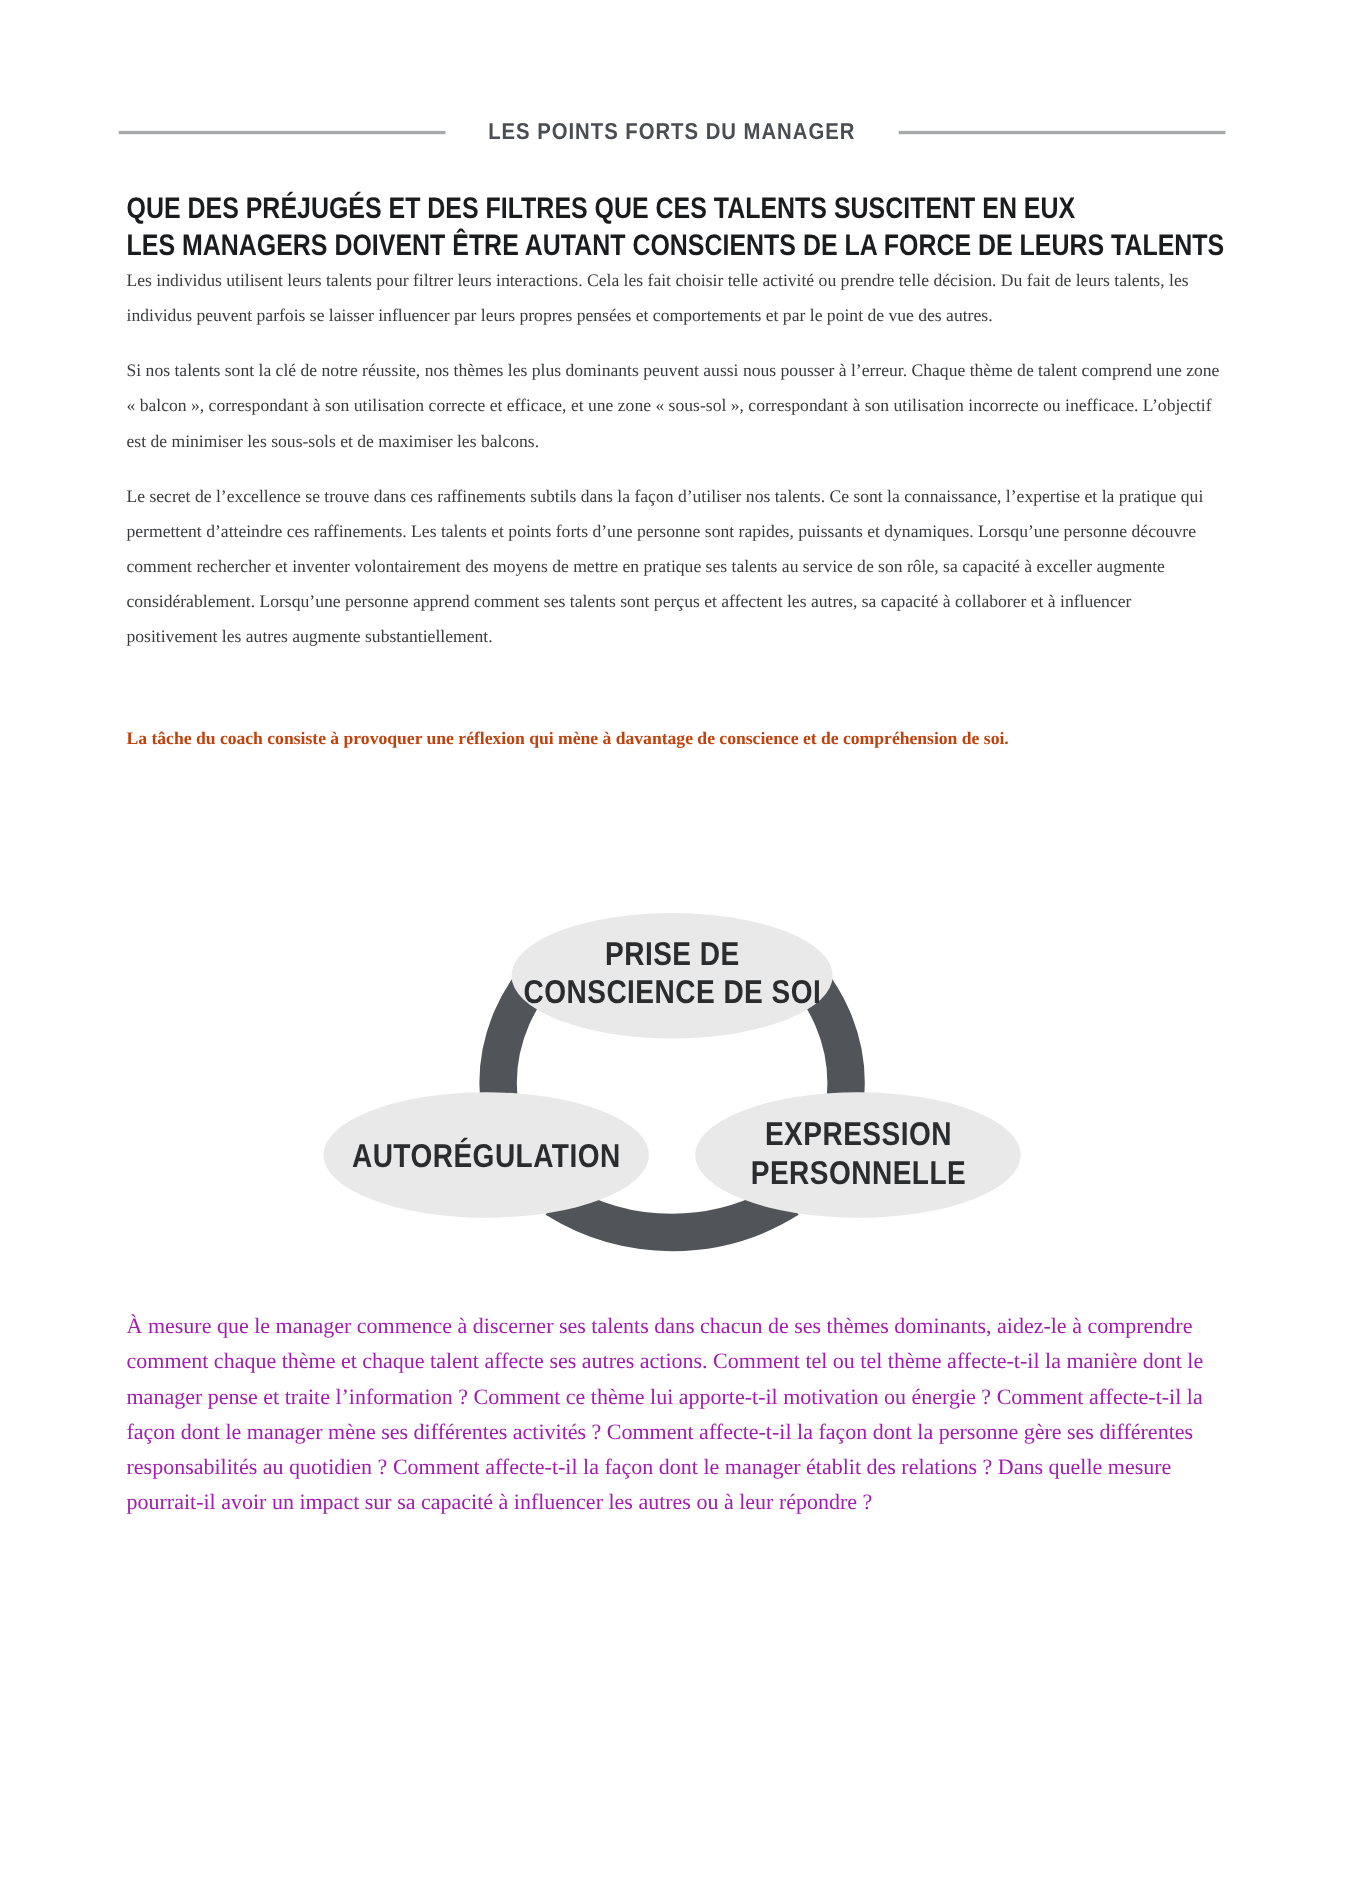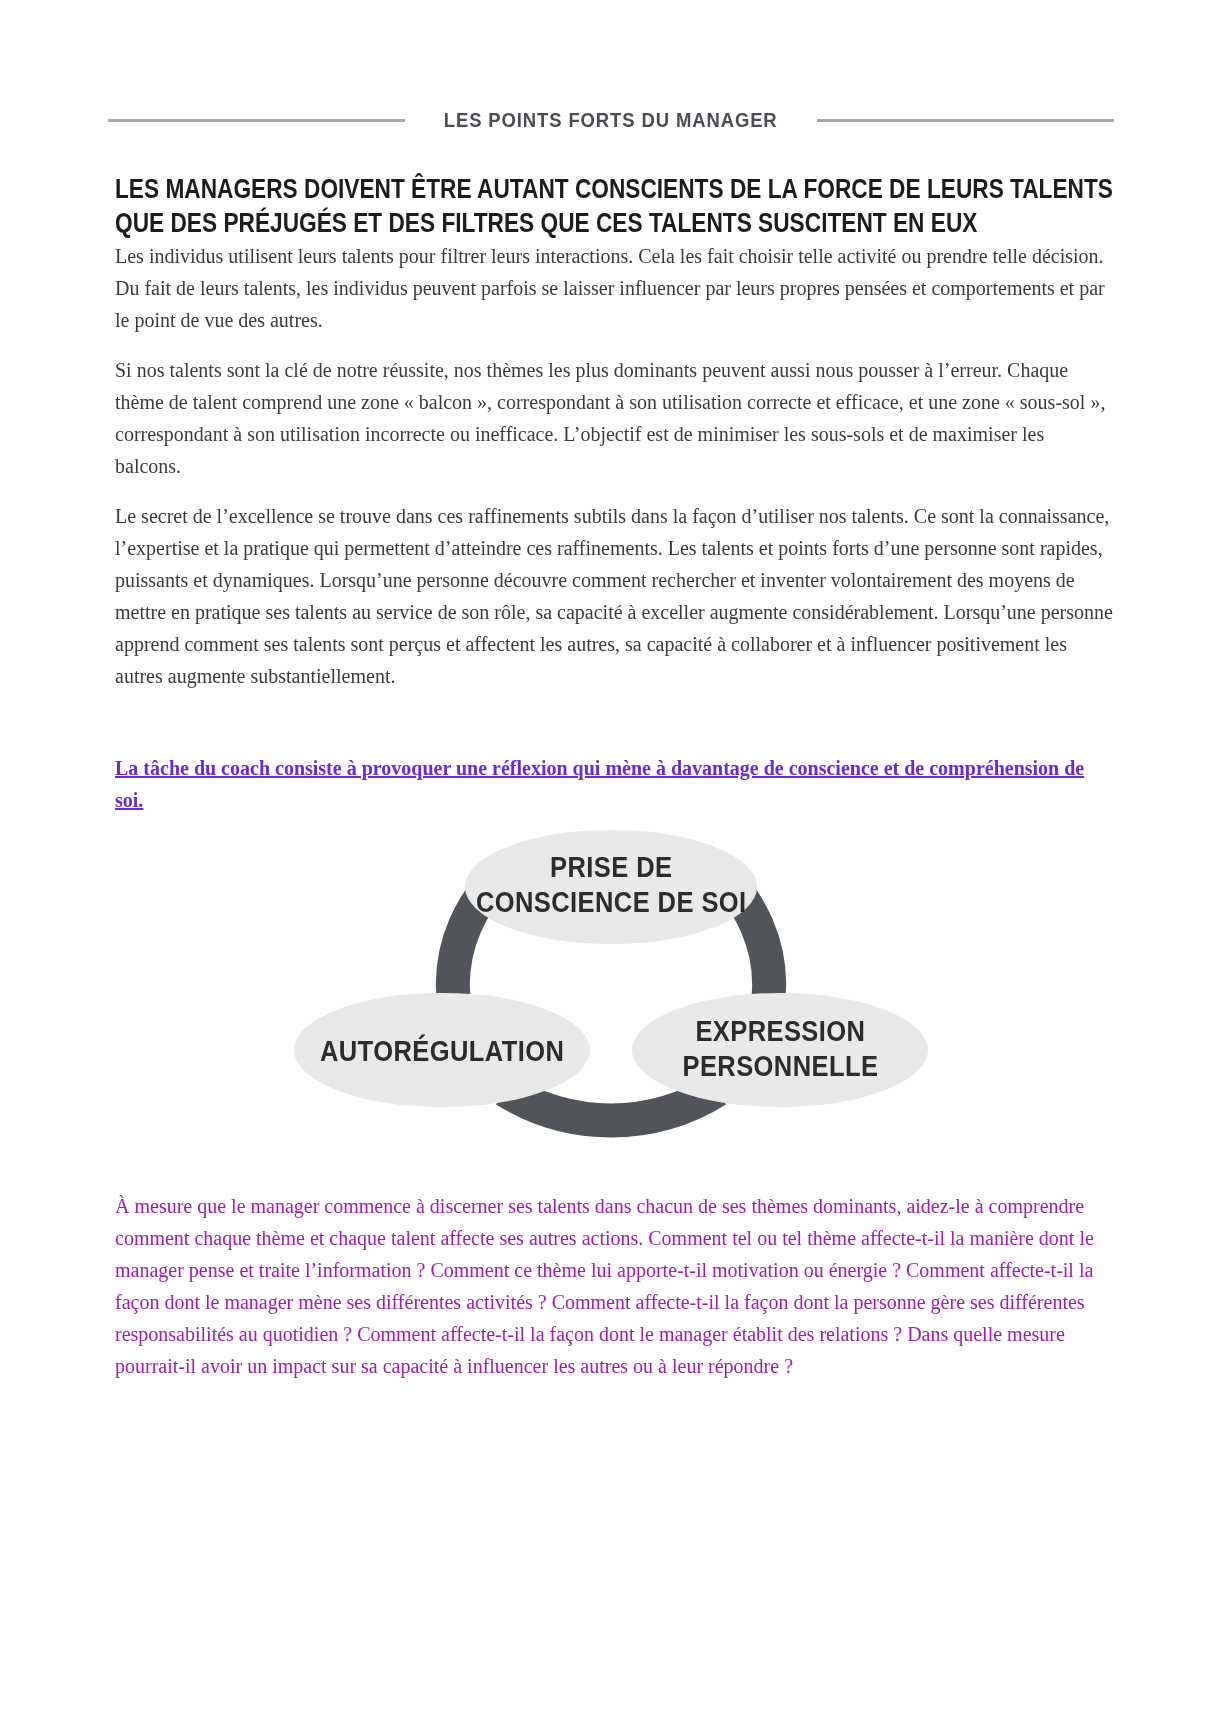--- a/index.html
+++ b/index.html
@@ -24,24 +24,24 @@
     font-family:"Liberation Sans", sans-serif; font-weight:bold;
     font-size:27px; line-height:34px; color:#1b1c1e;
   }
   .main-heading .cond {
     display:inline-block; transform:scaleX(0.84); transform-origin:0 50%;
     white-space:nowrap;
   }
   
   .content {
     position:absolute; left:115px; top:240px; width:1000px;
-    font-size:20px; line-height:32px; color:#3a3b3d;
+    font-size:16px; line-height:32px; color:#3a3b3d;
   }
   .content p { margin:0 0 18px 0; }
-  .coach-line { font-weight:bold; color:#6d28d9; margin-top:60px !important;text-decoration:underline; }
+  .coach-line { font-weight:bold; color:#c2410c; margin-top:60px !important; }
   .para-bottom {
     position:absolute; left:115px; top:1190px; width:1000px;
     font-size:20px; line-height:32px; color:#a21caf;
   }
   
   .diagram { position:absolute; left:250px; top:760px; }
   .diagram text {
     font-family:"Liberation Sans", sans-serif; font-weight:bold;
     font-size:30px; fill:#2b2c2e; letter-spacing:0.5px;
   }
@@ -60,22 +60,22 @@
 
 <div class="page">
 
   <div class="header">
     <div class="rule"></div>
     <span class="title">LES POINTS FORTS DU MANAGER</span>
     <div class="rule"></div>
   </div>
 
   <div class="main-heading">
+    <div><span class="cond">QUE DES PRÉJUGÉS ET DES FILTRES QUE CES TALENTS SUSCITENT EN EUX</span></div>
     <div><span class="cond">LES MANAGERS DOIVENT ÊTRE AUTANT CONSCIENTS DE LA FORCE DE LEURS TALENTS</span></div>
-    <div><span class="cond">QUE DES PRÉJUGÉS ET DES FILTRES QUE CES TALENTS SUSCITENT EN EUX</span></div>
   </div>
 
   <div class="content">
     <p>Les individus utilisent leurs talents pour filtrer leurs interactions. Cela les fait choisir telle activité ou prendre telle décision. Du fait de leurs talents, les individus peuvent parfois se laisser influencer par leurs propres pensées et comportements et par le point de vue des autres.</p>
     <p>Si nos talents sont la clé de notre réussite, nos thèmes les plus dominants peuvent aussi nous pousser à l’erreur. Chaque thème de talent comprend une zone « balcon », correspondant à son utilisation correcte et efficace, et une zone « sous-sol », correspondant à son utilisation incorrecte ou inefficace. L’objectif est de minimiser les sous-sols et de maximiser les balcons.</p>
     <p>Le secret de l’excellence se trouve dans ces raffinements subtils dans la façon d’utiliser nos talents. Ce sont la connaissance, l’expertise et la pratique qui permettent d’atteindre ces raffinements. Les talents et points forts d’une personne sont rapides, puissants et dynamiques. Lorsqu’une personne découvre comment rechercher et inventer volontairement des moyens de mettre en pratique ses talents au service de son rôle, sa capacité à exceller augmente considérablement. Lorsqu’une personne apprend comment ses talents sont perçus et affectent les autres, sa capacité à collaborer et à influencer positivement les autres augmente substantiellement.</p>
     <p class="coach-line">La tâche du coach consiste à provoquer une réflexion qui mène à davantage de conscience et de compréhension de soi.</p>
   </div>
 
   <svg class="diagram" width="720" height="420" viewBox="0 0 720 420">

